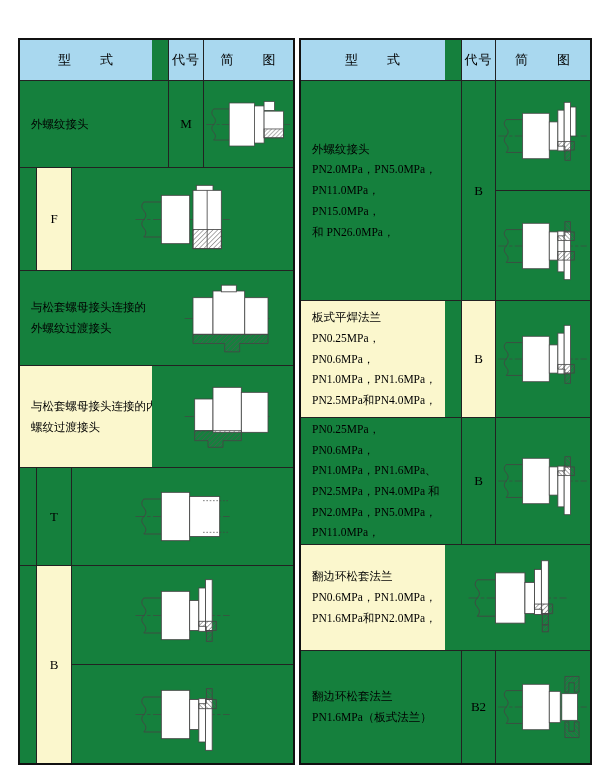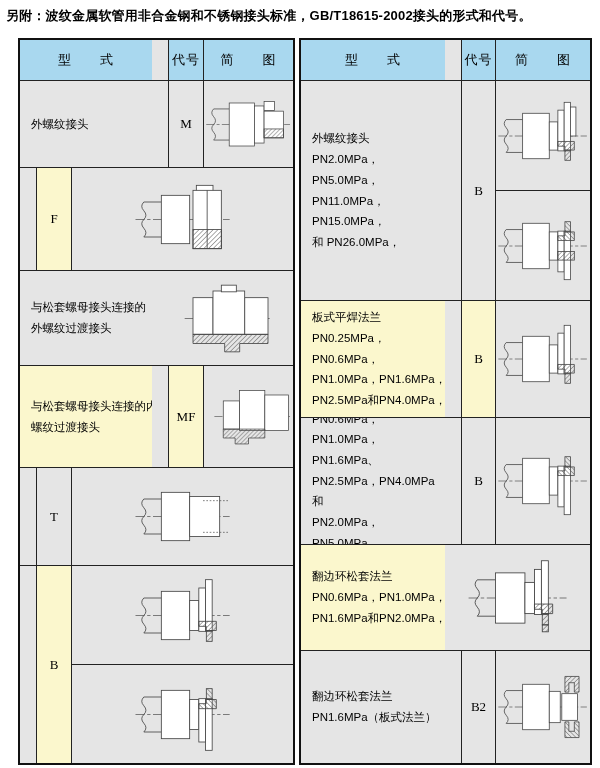--- a/index.html
+++ b/index.html
@@ -1,26 +1,26 @@
 <!DOCTYPE html>
 <html><head>
 <meta charset="utf-8">
 <style>
   html,body{margin:0;padding:0;}
   body{width:600px;height:768px;background:#ffffff;font-family:"Liberation Sans",sans-serif;position:relative;overflow:hidden;}
   .page{position:absolute;left:0;top:0;width:600px;height:768px;}
   .title{position:absolute;left:6px;top:7px;width:590px;font-size:13px;font-weight:bold;color:#000;letter-spacing:0.2px;}
   .tbl{position:absolute;left:18px;top:38px;display:flex;}
-  .half{border:2px solid #111;background:#e5e5e5;box-sizing:border-box;height:727px;}
+  .half{border:2px solid #111;background:#15803d;box-sizing:border-box;height:727px;}
   .half.left{width:277px;margin-right:4px;}
   .half.right{width:293px;}
   .row{display:flex;box-sizing:border-box;border-top:1px solid #222;}
   .row.hdr-row{border-top:none;}
   .cell{box-sizing:border-box;display:flex;align-items:center;overflow:hidden;}
-  .c-type{padding:3px 3px 3px 11px;font-family:Liberation Sans, sans-serif;font-size:11.5px;line-height:1.8;color:#000;white-space:pre-line;word-break:keep-all;}
+  .c-type{padding:3px 3px 3px 11px;font-family:Liberation Serif, serif;font-size:11.5px;line-height:1.8;color:#000;white-space:pre-line;word-break:keep-all;}
   .c-code{justify-content:center;font-family:"Liberation Serif",serif;font-size:13px;color:#000;border-left:1px solid #222;border-right:1px solid #222;margin-left:16px;}
   .c-diag{justify-content:center;flex:1;}
   .left .c-type{width:132px;}
   .left .c-code{width:36px;}
   .right .c-type{width:144px;}
   .right .c-code{width:35px;}
   .hdr-row .cell{background:#a9d8ef;justify-content:center;padding:0;font-family:"Liberation Serif",serif;font-size:13px;letter-spacing:1px;}
   .hl{background:#fbf7cd;}
   .c-diag.split{flex-direction:column;padding:0;align-items:stretch;}
   .sub{flex:1;display:flex;align-items:center;justify-content:center;}
@@ -50,21 +50,20 @@
       <path d="M79,52 h21 v11 h-12 v-5 h-9 z" fill="url(#hatch)"></path>
       <rect x="88" y="63" width="7" height="13" fill="url(#hatch)"></rect>
     </g>
     <g id="chan">
       <path d="M88,26 v-20 h18 v20 h-6 v-12 h-7 v12 z" fill="url(#hatch)" stroke="#444"></path>
     </g>
   </defs>
 </svg>
 
 <div class="page">
-  <div class="title">另附：波纹金属软管用非合金钢和不锈钢接头标准，GB/T18615-2002接头的形式和代号。</div>
 
   <div class="tbl">
 
     <div class="half left">
       <div class="row hdr-row" style="height:40px">
         <div class="cell c-type">型　　式</div>
         <div class="cell c-code">代号</div>
         <div class="cell c-diag">简　　图</div>
       </div>
 
@@ -106,21 +105,20 @@
             <rect x="48" y="12" width="38" height="52" fill="#fff"></rect>
             <rect x="58" y="5" width="18" height="8" fill="#fff"></rect>
             <path d="M24,64 h90 v11 h-34 v10 h-18 v-10 h-38 z" fill="url(#hatch)"></path>
           </svg>
         </div>
       </div>
 
       <div class="row" style="height:102px">
         <div class="cell c-type hl">与松套螺母接头连接的内
 螺纹过渡接头</div>
-        <div class="cell c-code hl">MF</div>
         <div class="cell c-diag">
           <svg class="diag" viewBox="0 0 120 90" width="100" height="75">
             <line x1="14" y1="45" x2="118" y2="45" stroke-dasharray="11 3 4 3" stroke-width="0.8"></line>
             <rect x="26" y="24" width="22" height="38" fill="#fff"></rect>
             <rect x="48" y="10" width="34" height="54" fill="#fff"></rect>
             <rect x="82" y="16" width="32" height="48" fill="#fff"></rect>
             <path d="M26,62 h56 v12 h-22 v8 h-18 v-8 h-16 z" fill="url(#hatch)"></path>
           </svg>
         </div>
       </div>

